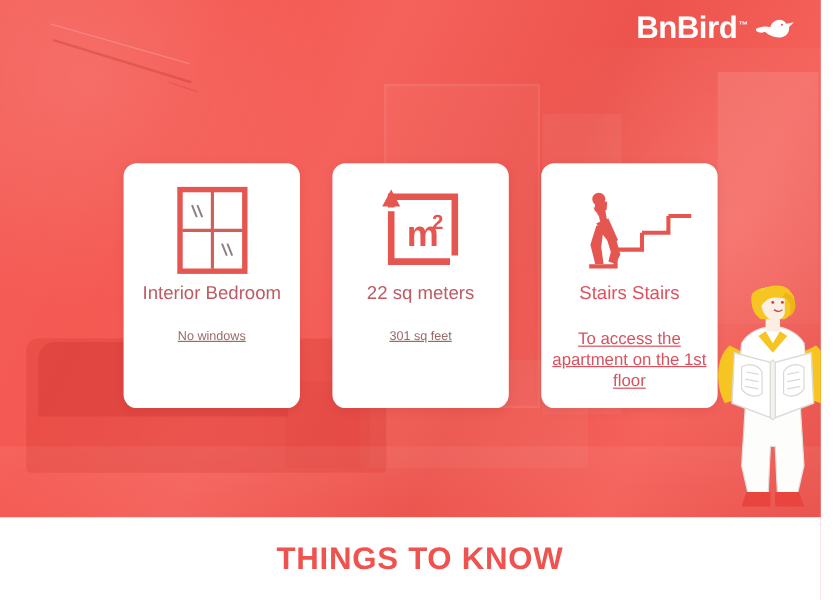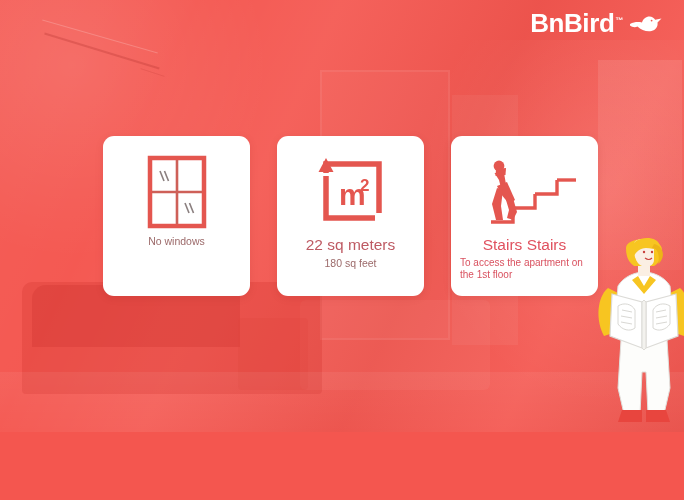--- a/index.html
+++ b/index.html
@@ -181,25 +181,27 @@
     font-size: 15.5px;
     font-weight: normal;
     color: #BE5A63;
     text-align: center;
     line-height: 1.15;
     margin-top: 4px;
   }
   .card-sub {
     font-size: 10.5px;
     color: #9C6A6A;
+    text-align: center;
     line-height: 1.25;
-    margin-top: 3px;
+    margin-top: 20px;
+    text-decoration: underline;
   }
   .card.accent .card-title { color: #E0515F; }
-  .card.accent .card-sub   { color: #D9515F; font-size: 10px; }
+  .card.accent .card-sub   { color: #D9515F; font-size: 14px; }
   .card.tall { padding-bottom: 14px; }
 
   
   .reader {
     position: absolute;
     left: 588px;
     top: 232px;
   }
 
   
@@ -260,35 +262,36 @@
           <line x1="30" y1="5" x2="30" y2="69" stroke="#CE6058" stroke-width="2.6"></line>
           <line x1="5" y1="37" x2="55" y2="37" stroke="#CE6058" stroke-width="2.6"></line>
           <g stroke="#8A7F7F" stroke-width="1.6" fill="none">
             <line x1="13" y1="16" x2="17" y2="26"></line>
             <line x1="17.5" y1="16" x2="21.5" y2="26"></line>
             <line x1="38" y1="48" x2="42" y2="58"></line>
             <line x1="42.5" y1="48" x2="46.5" y2="58"></line>
           </g>
         </svg>
       </div>
+      <div class="card-title">Interior Bedroom</div>
       <div class="card-sub">No windows</div>
     </div>
 
     <div class="card">
       <div class="card-icon">
         <svg width="76" height="74" viewBox="0 0 76 74">
           <path d="M13 21 L13 63 L62 63" fill="none" stroke="#E4564F" stroke-width="5.5" stroke-linecap="butt"></path>
           <path d="M13 18 L13 9 L66 9 L66 58" fill="none" stroke="#E4564F" stroke-width="5.5"></path>
           <path d="M13 3 L20.5 17 L5.5 17 Z" fill="#E4564F"></path>
           <text x="26" y="50" font-family="'Liberation Sans', sans-serif" font-size="30" font-weight="bold" fill="#E4564F">m</text>
           <text x="47" y="36" font-family="'Liberation Sans', sans-serif" font-size="17" font-weight="bold" fill="#E4564F">2</text>
         </svg>
       </div>
       <div class="card-title">22 sq meters</div>
-      <div class="card-sub">180 sq feet</div>
+      <div class="card-sub">301 sq feet</div>
     </div>
 
     <div class="card accent tall">
       <div class="card-icon">
         <svg width="104" height="72" viewBox="0 0 104 72">
           <g fill="none" stroke="#E4564F" stroke-width="3.4">
             <path d="M18 66 L40 66 L40 52"></path>
             <path d="M40 52 L62 52 L62 38"></path>
             <path d="M62 38 L84 38 L84 24"></path>
             <path d="M84 24 L103 24"></path>
@@ -350,14 +353,17 @@
         <line x1="33" y1="90" x2="44" y2="92"></line>
         <line x1="78" y1="78" x2="68" y2="80"></line>
         <line x1="79" y1="84" x2="68" y2="86"></line>
         <line x1="79" y1="90" x2="68" y2="92"></line>
       </g>
 
       <path d="M50 44 L56 54 L62 44 L68 48 L56 62 L44 48 Z" fill="#F7C521"></path>
     </svg>
   </div>
 
+  <div class="banner">
+    <div class="banner-text">THINGS TO KNOW</div>
+  </div>
 
 </div>
 
 </body></html>

